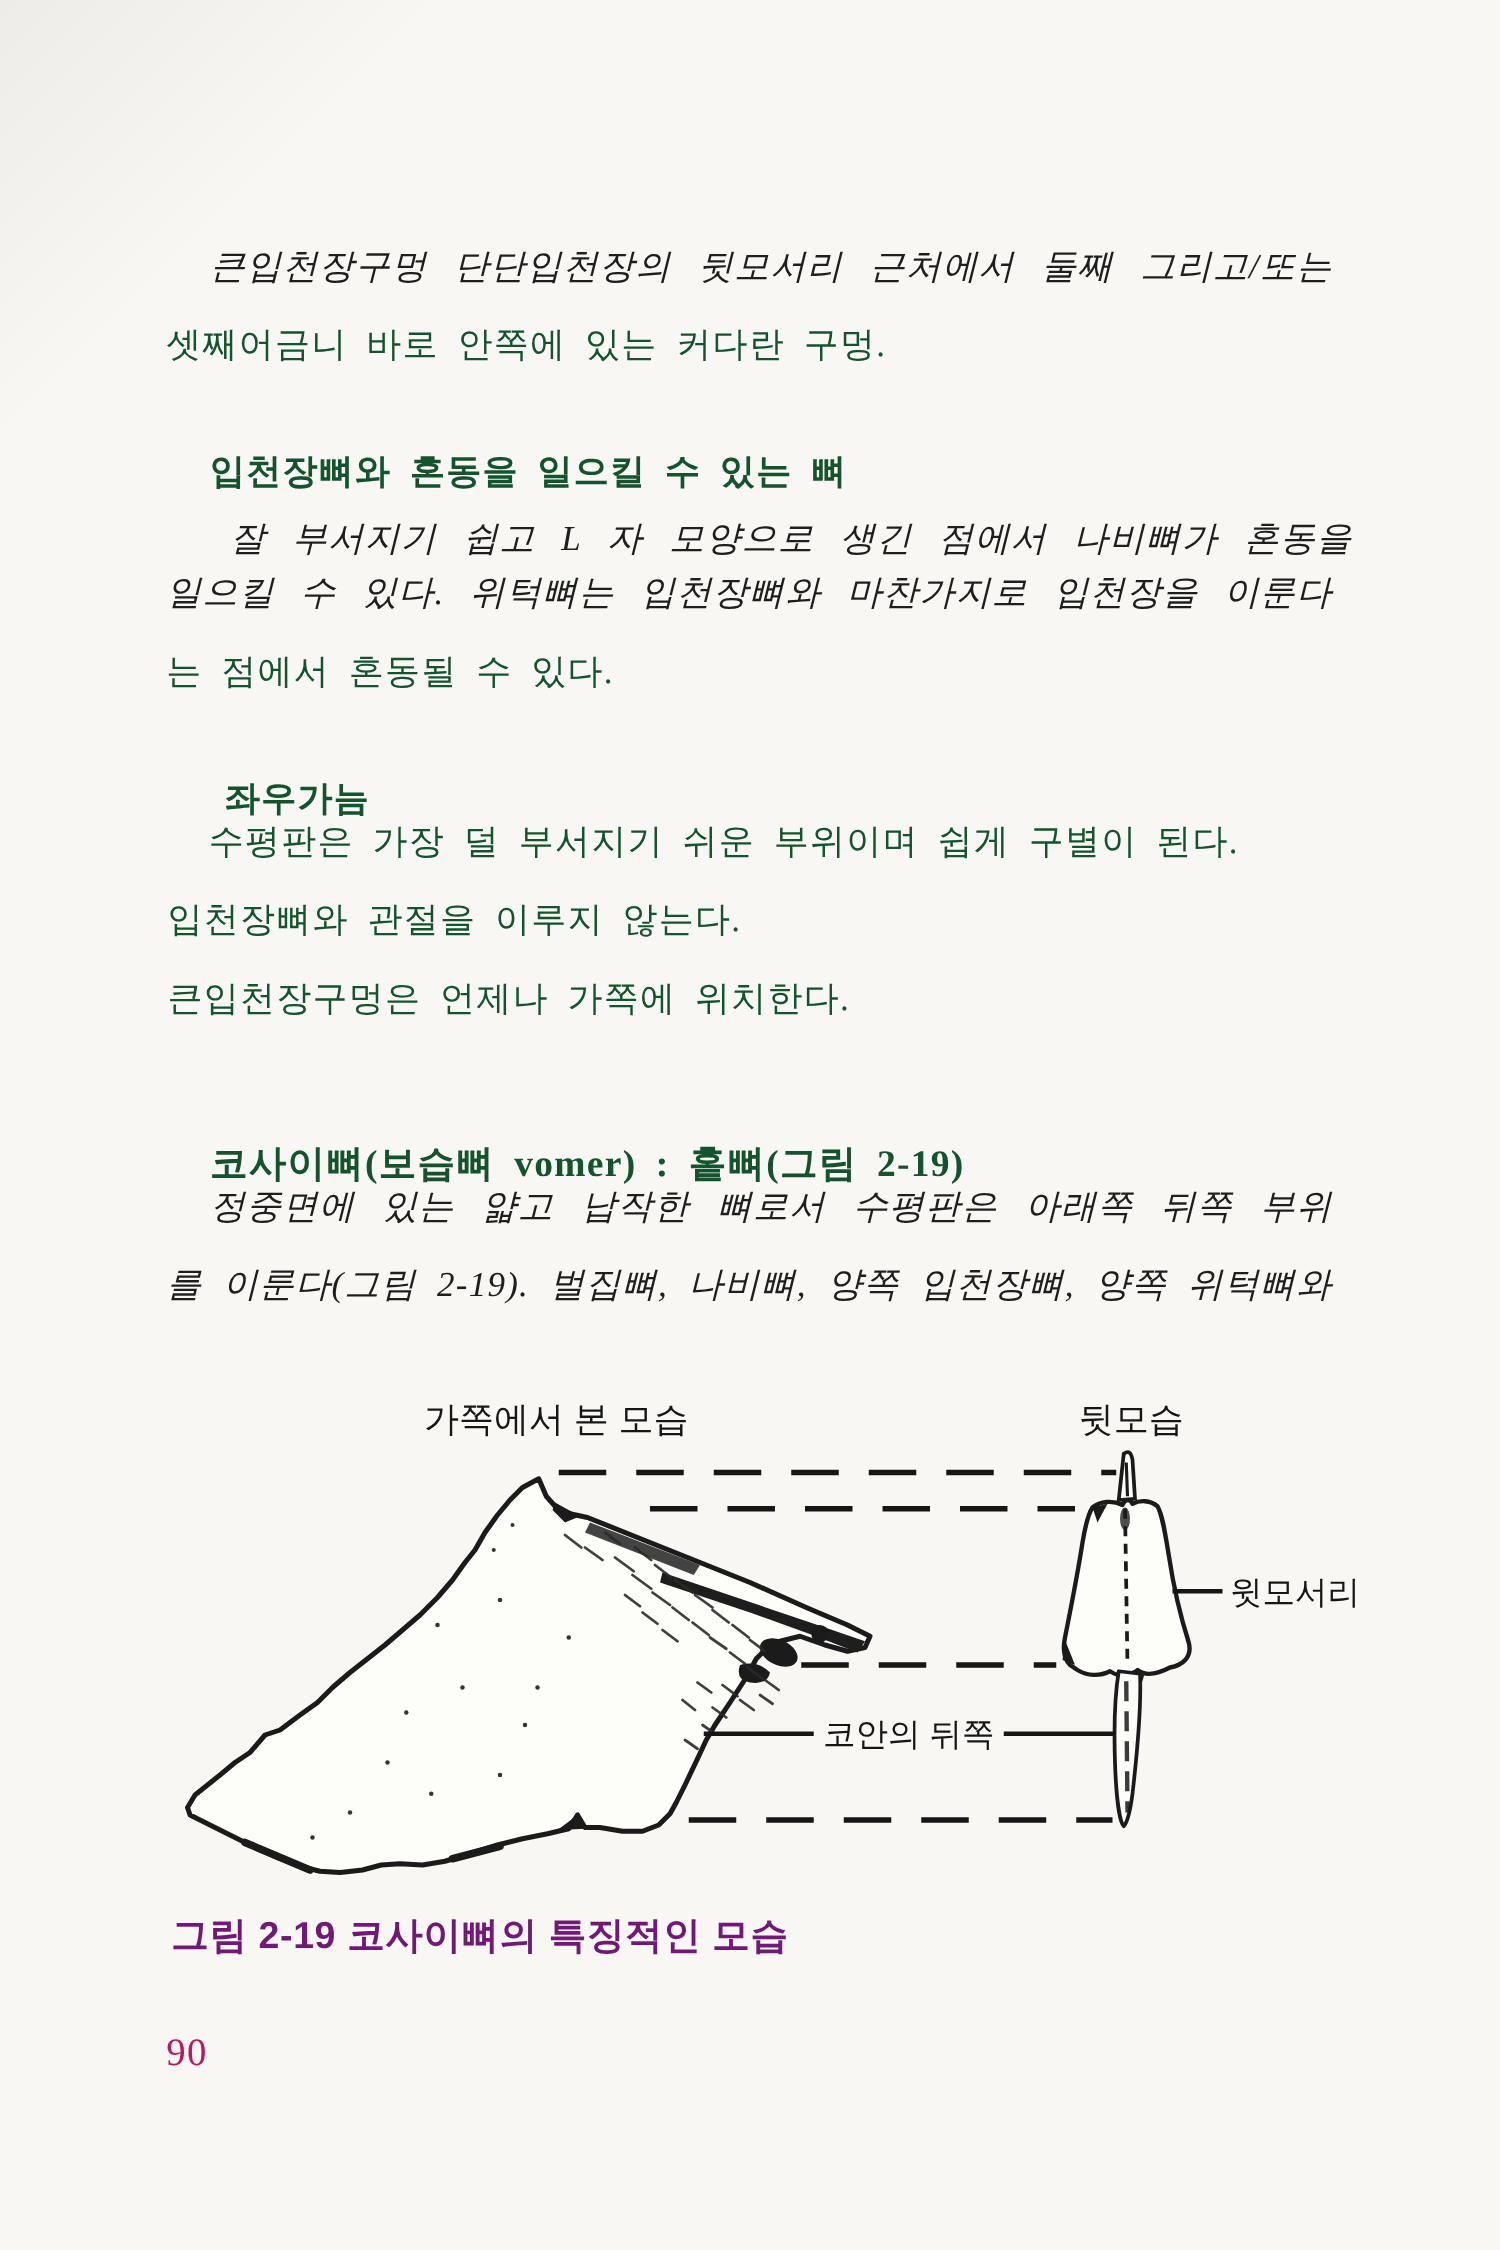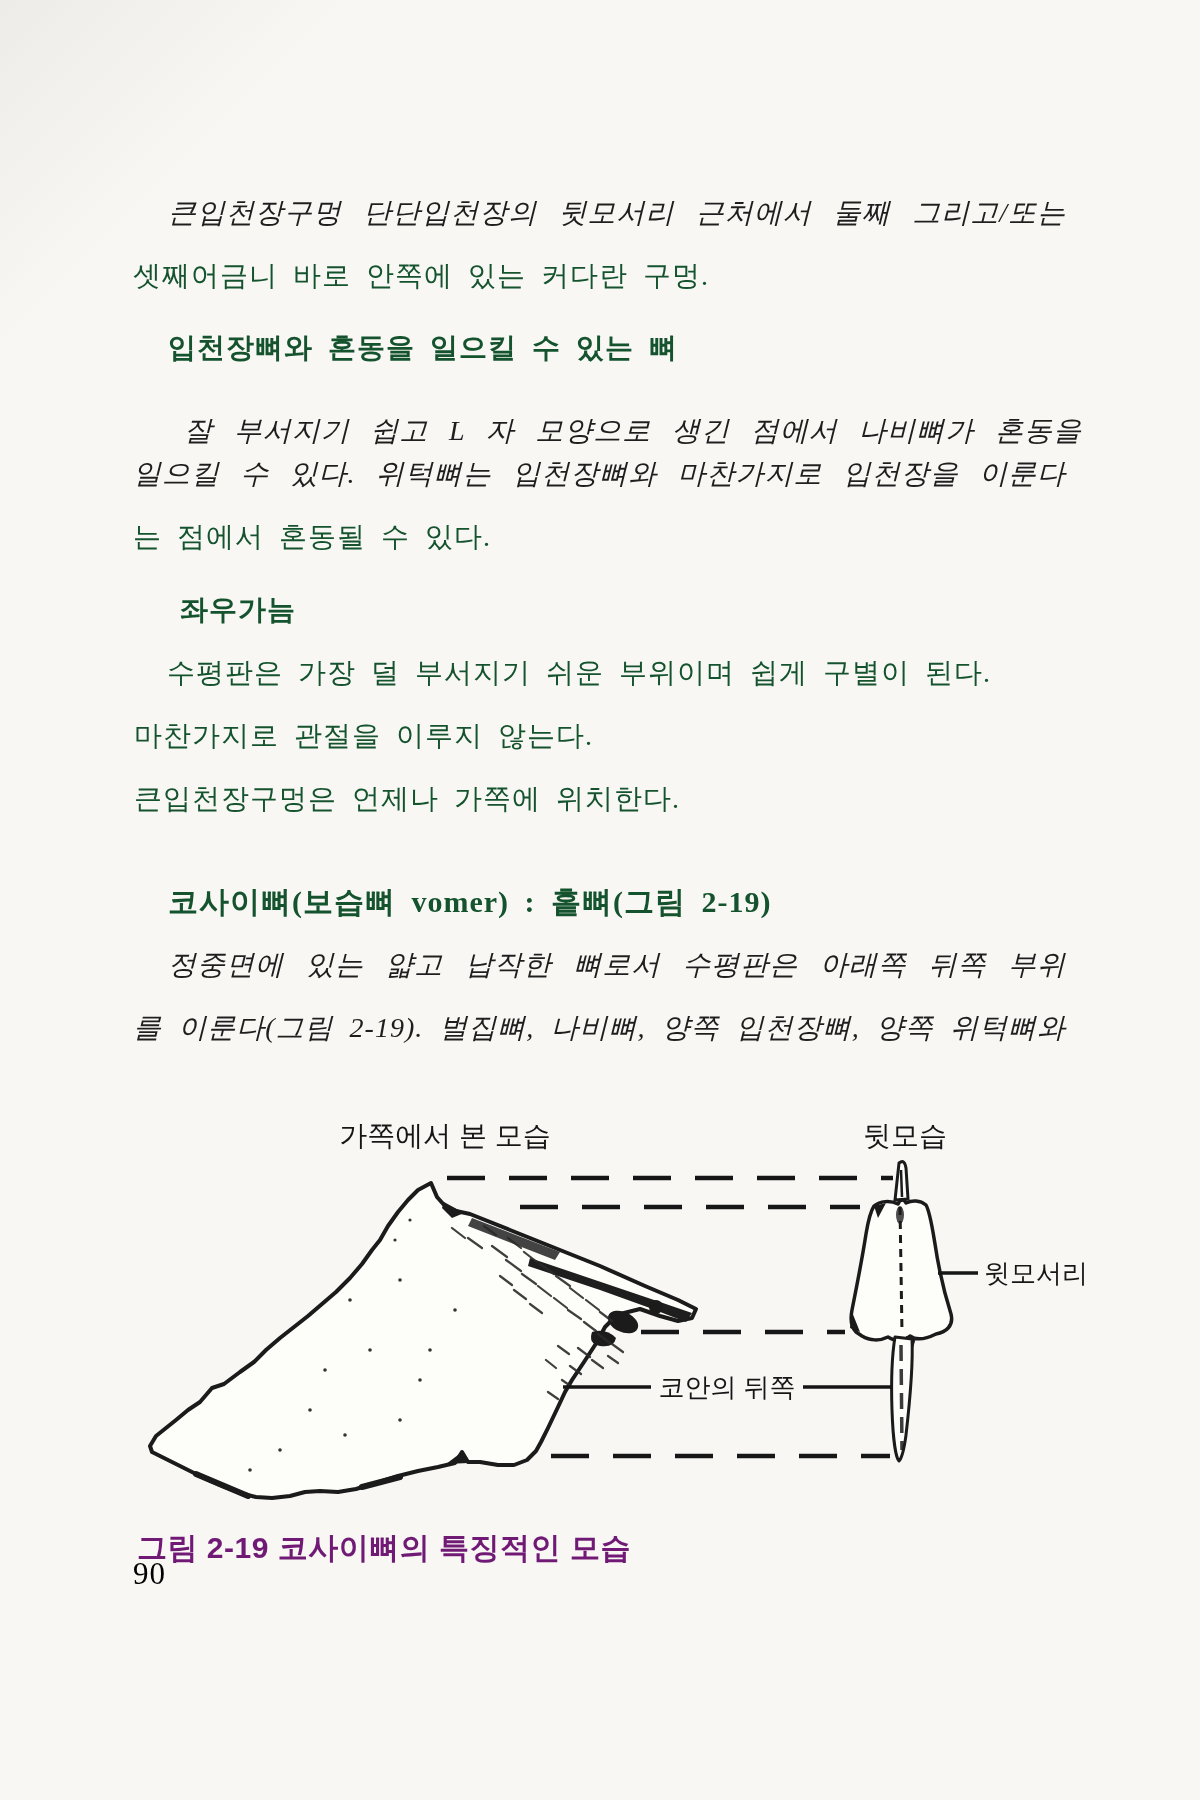--- a/index.html
+++ b/index.html
@@ -23,51 +23,51 @@
   .wrapline{
     position:absolute;
     font-size:28px;
     letter-spacing:1px;
     word-spacing:6px;
     text-align:justify;
     text-align-last:justify;
     color:#1e1e1e;
     font-style:italic;
   }
-  .bold{font-weight:700;}
+  .bold{font-weight:700;margin-top:29px;}
   .caption{
     position:absolute;left:137px;top:1528px;
     font-family:"Liberation Sans","DejaVu Sans",sans-serif;
     font-weight:700;font-size:30px;letter-spacing:0.5px;color:#701a75;
     white-space:nowrap;
   }
   .pagenum{
-    position:absolute;left:133px;top:1556px;
-    font-size:31px;letter-spacing:1px;color:#000000;
+    position:absolute;left:133px;top:1624px;
+    font-size:31px;letter-spacing:1px;color:#be185d;
   }
   .figsvg{position:absolute;left:100px;top:1050px;}
   .figsvg text{
     font-family:"Liberation Sans","DejaVu Sans",sans-serif;
     fill:#161616;
   }
 </style>
 </head>
 <body>
 
 <div class="wrapline" style="left:168px;top:194px;width:898px;">큰입천장구멍  단단입천장의 뒷모서리 근처에서 둘째 그리고/또는</div>
 <div class="line" style="left:133px;top:257px;">셋째어금니 바로 안쪽에 있는 커다란 구멍.</div>
 
 <div class="line bold" style="left:168px;top:329px;">입천장뼈와 혼동을 일으킬 수 있는 뼈</div>
 <div class="wrapline" style="left:168px;top:412px;width:898px;margin-left:16px;">잘 부서지기 쉽고 L 자 모양으로 생긴 점에서 나비뼈가 혼동을</div>
 <div class="wrapline" style="left:133px;top:455px;width:933px;">일으킬 수 있다. 위턱뼈는 입천장뼈와 마찬가지로 입천장을 이룬다</div>
 <div class="line" style="left:133px;top:518px;">는 점에서 혼동될 수 있다.</div>
 
 <div class="line bold" style="left:180px;top:591px;">좌우가늠</div>
 <div class="line" style="left:167px;top:654px;">수평판은 가장 덜 부서지기 쉬운 부위이며 쉽게 구별이 된다.</div>
-<div class="line" style="left:134px;top:717px;">마찬가지로 관절을 이루지 않는다.</div>
+<div class="line" style="left:134px;top:717px;">입천장뼈와 관절을 이루지 않는다.</div>
 <div class="line" style="left:134px;top:780px;">큰입천장구멍은 언제나 가쪽에 위치한다.</div>
 
 <div class="line bold" style="left:168px;top:882px;font-size:30px;">코사이뼈(보습뼈 vomer) : 홑뼈(그림 2-19)</div>
 <div class="wrapline" style="left:168px;top:946px;width:898px;">정중면에 있는 얇고 납작한 뼈로서 수평판은 아래쪽 뒤쪽 부위</div>
 <div class="wrapline" style="left:133px;top:1009px;width:933px;">를 이룬다(그림 2-19). 벌집뼈, 나비뼈, 양쪽 입천장뼈, 양쪽 위턱뼈와</div>
 
 <svg class="figsvg" width="1000" height="520" viewBox="0 0 1000 520">
 
   <g stroke="#161616" stroke-width="4.5" stroke-dasharray="38 24">
     <line x1="347" y1="128" x2="793" y2="128"></line>

